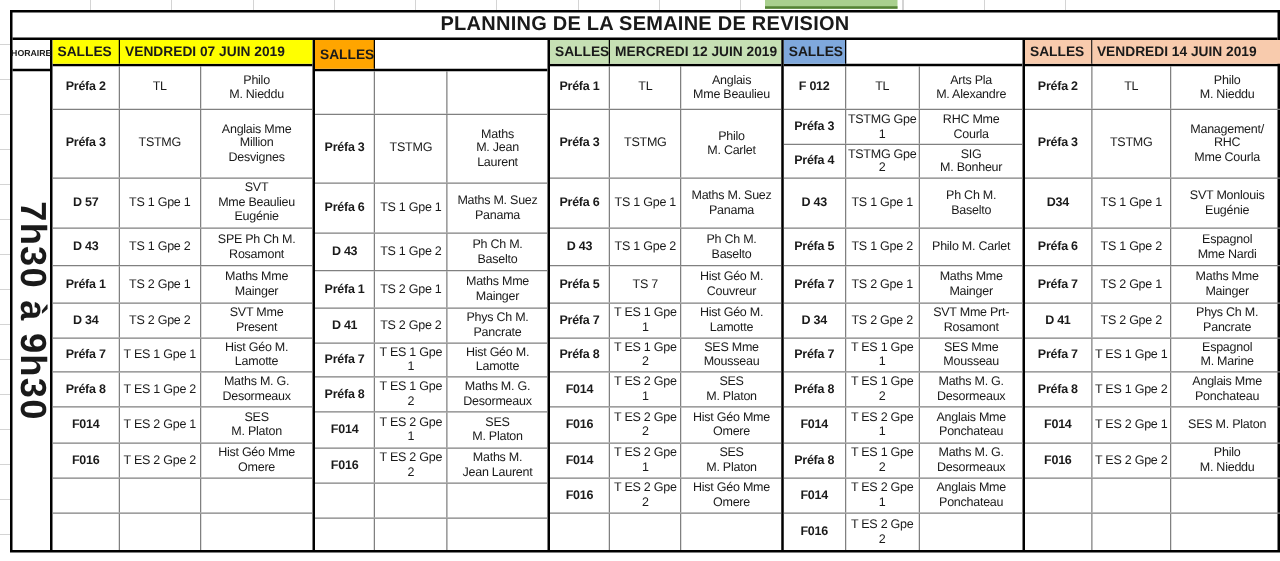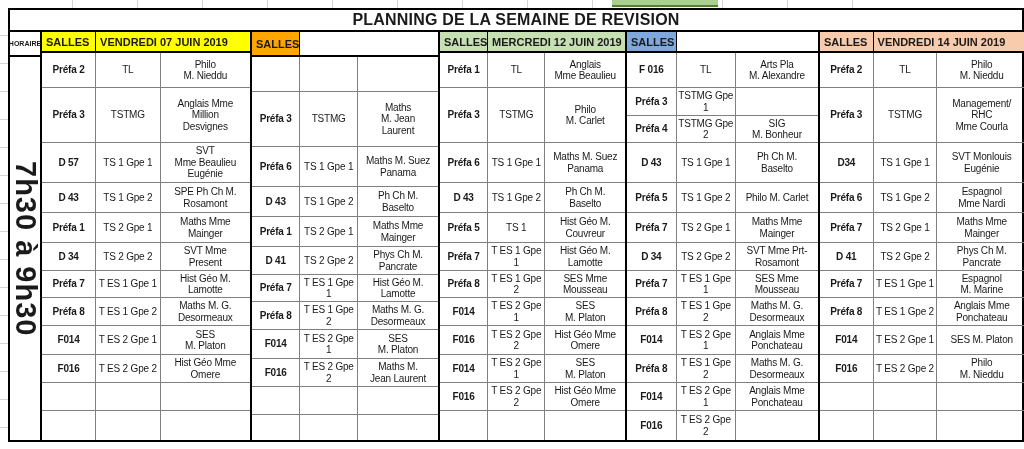--- a/index.html
+++ b/index.html
@@ -250,21 +250,21 @@
 Panama</div>
               </div>
               <div class="row" style="height: 30px;">
                 <div class="cell salle">D 43</div>
                 <div class="cell groupe">TS 1 Gpe 2</div>
                 <div class="cell matiere">Ph Ch M.
 Baselto</div>
               </div>
               <div class="row" style="height: 30px;">
                 <div class="cell salle">Préfa 5</div>
-                <div class="cell groupe">TS 1</div>
+                <div class="cell groupe">TS 7</div>
                 <div class="cell matiere">Hist Géo M.
 Couvreur</div>
               </div>
               <div class="row" style="height: 28px;">
                 <div class="cell salle">Préfa 7</div>
                 <div class="cell groupe">T ES 1 Gpe 1</div>
                 <div class="cell matiere">Hist Géo M.
 Lamotte</div>
               </div>
               <div class="row" style="height: 27px;">
@@ -303,28 +303,30 @@
                 <div class="cell matiere"></div>
               </div>
             </div>
           </div>
           <div class="day" style="width: 193px;">
             <div class="day-head">
               <div class="salles-head" style="background: rgb(127, 168, 220);">SALLES</div>
             </div>
             <div class="rows">
               <div class="row" style="height: 35px;">
-                <div class="cell salle">F 016</div>
+                <div class="cell salle">F 012</div>
                 <div class="cell groupe">TL</div>
                 <div class="cell matiere">Arts Pla
 M. Alexandre</div>
               </div>
               <div class="row" style="height: 28px;">
                 <div class="cell salle">Préfa 3</div>
                 <div class="cell groupe">TSTMG Gpe 1</div>
+                <div class="cell matiere">RHC Mme
+Courla</div>
               </div>
               <div class="row" style="height: 27px;">
                 <div class="cell salle">Préfa 4</div>
                 <div class="cell groupe">TSTMG Gpe 2</div>
                 <div class="cell matiere">SIG
 M. Bonheur</div>
               </div>
               <div class="row" style="height: 40px;">
                 <div class="cell salle">D 43</div>
                 <div class="cell groupe">TS 1 Gpe 1</div>

